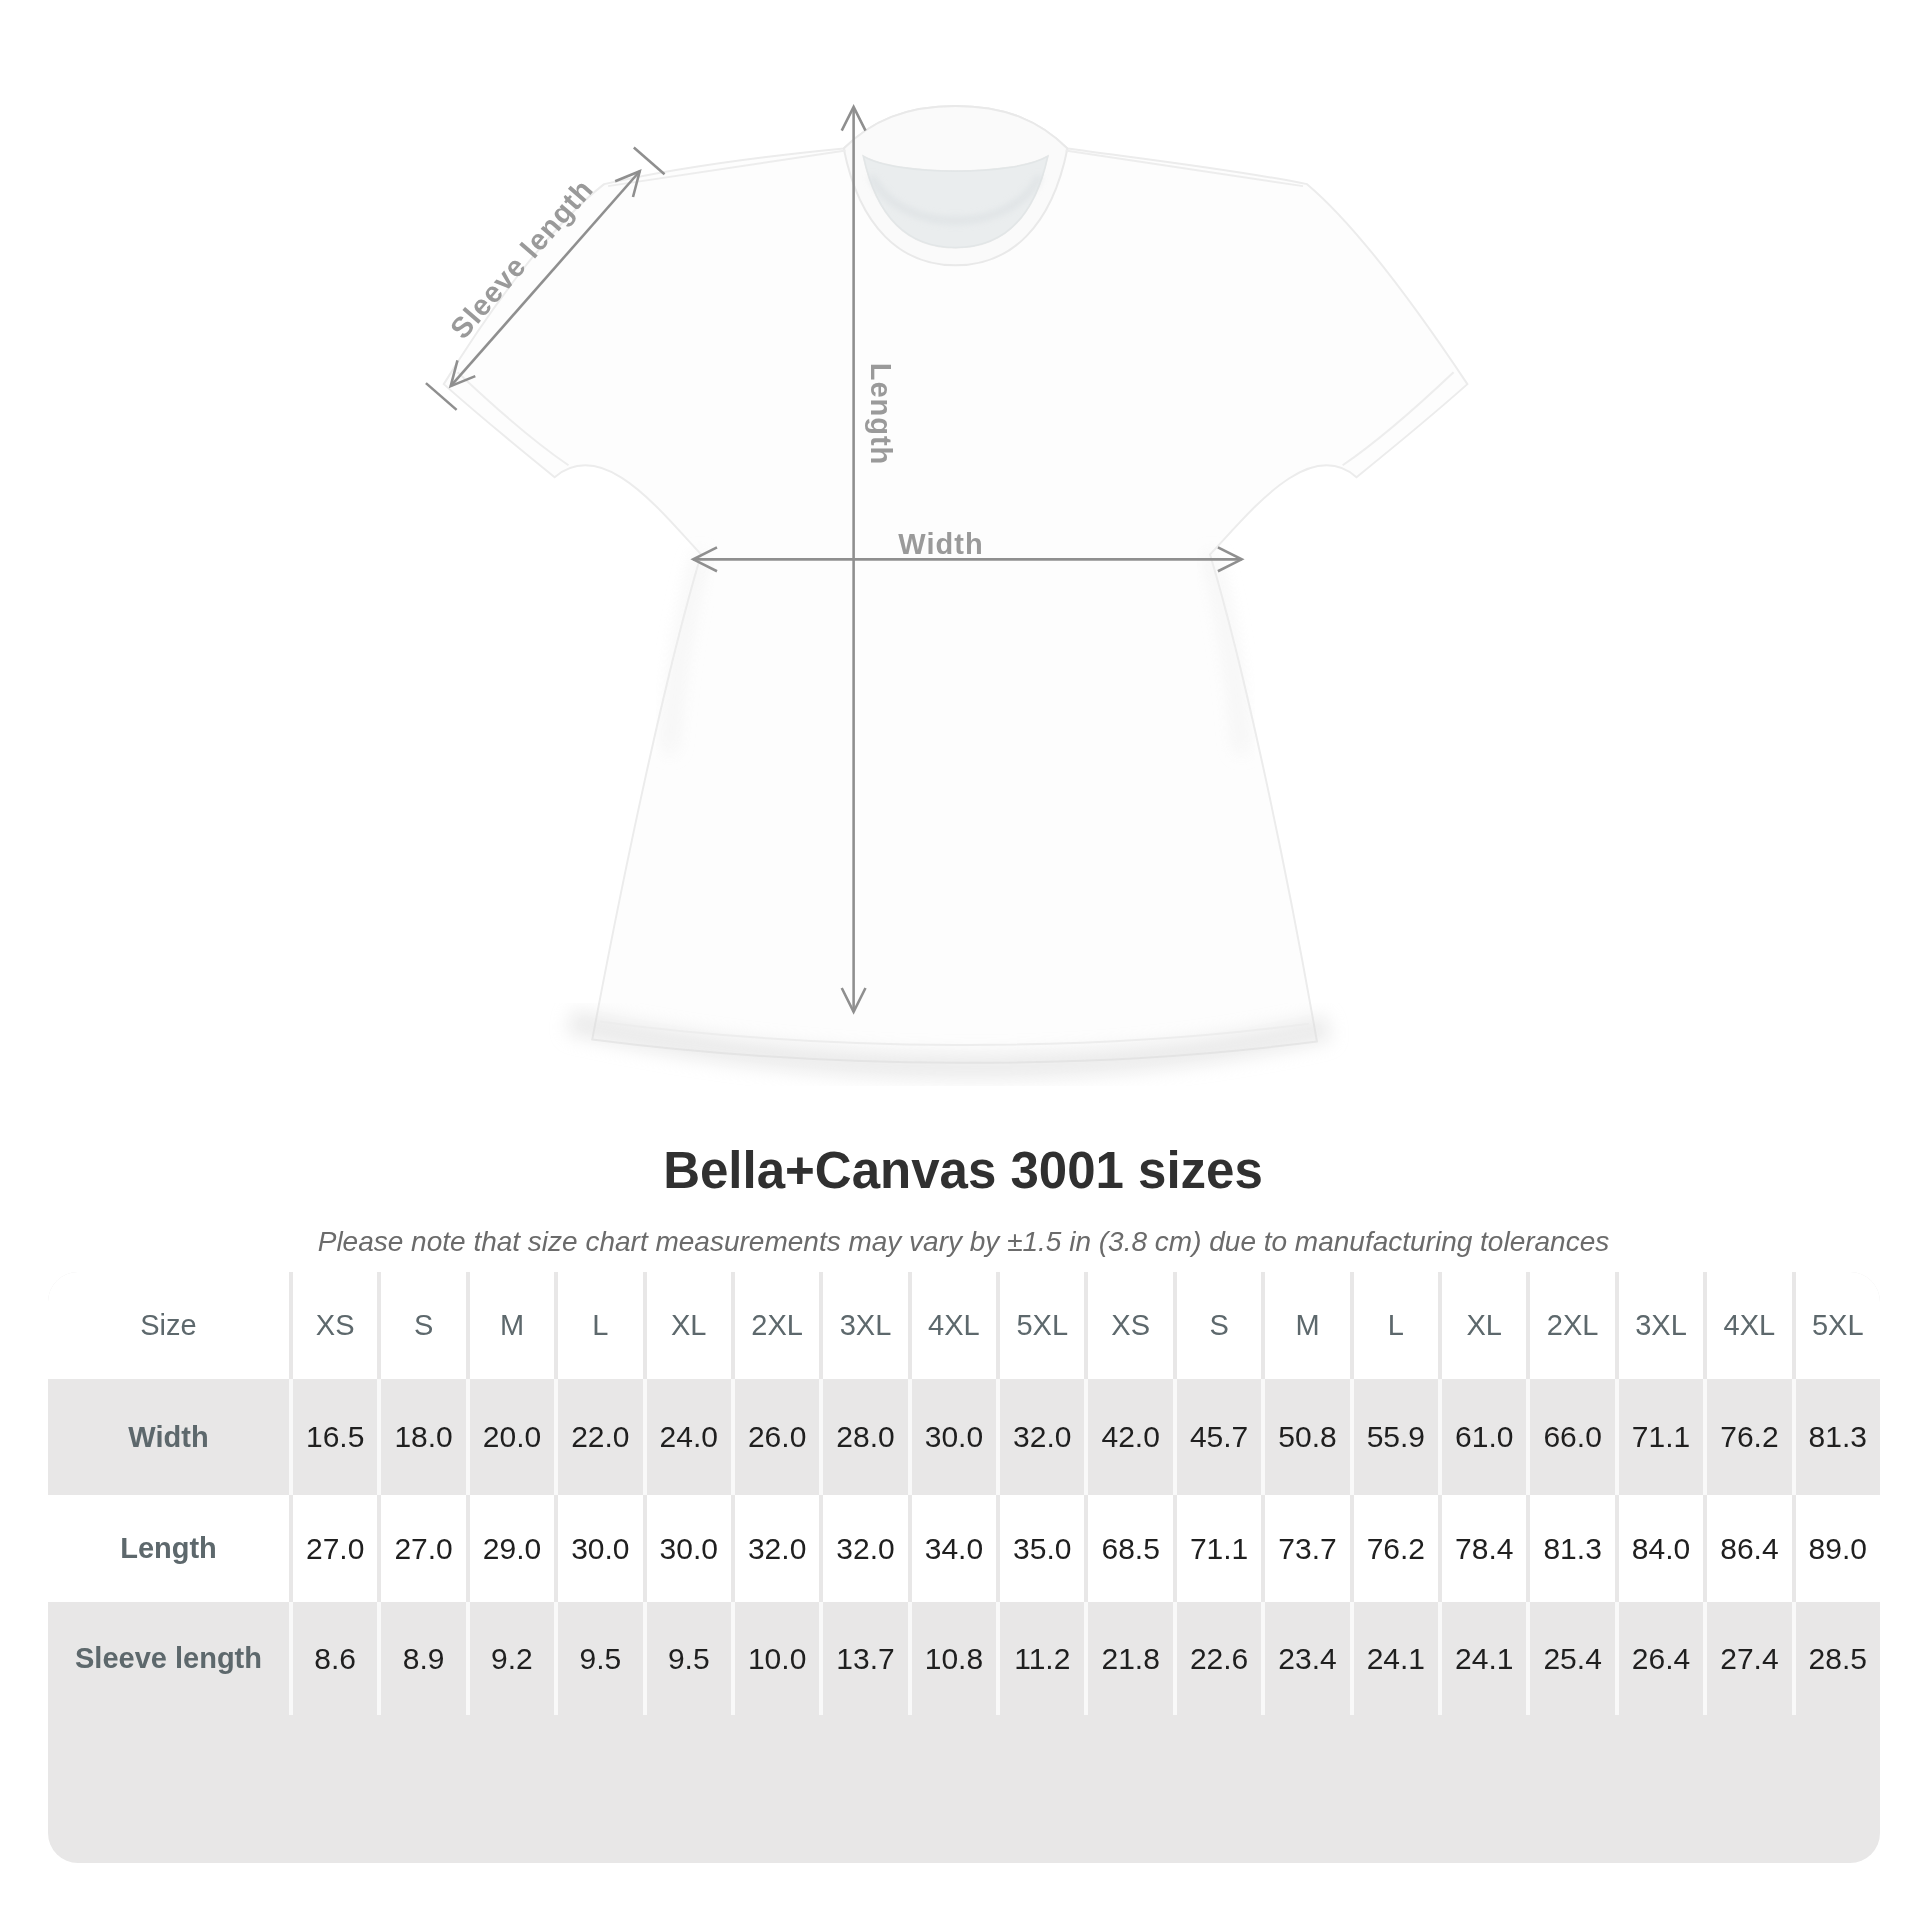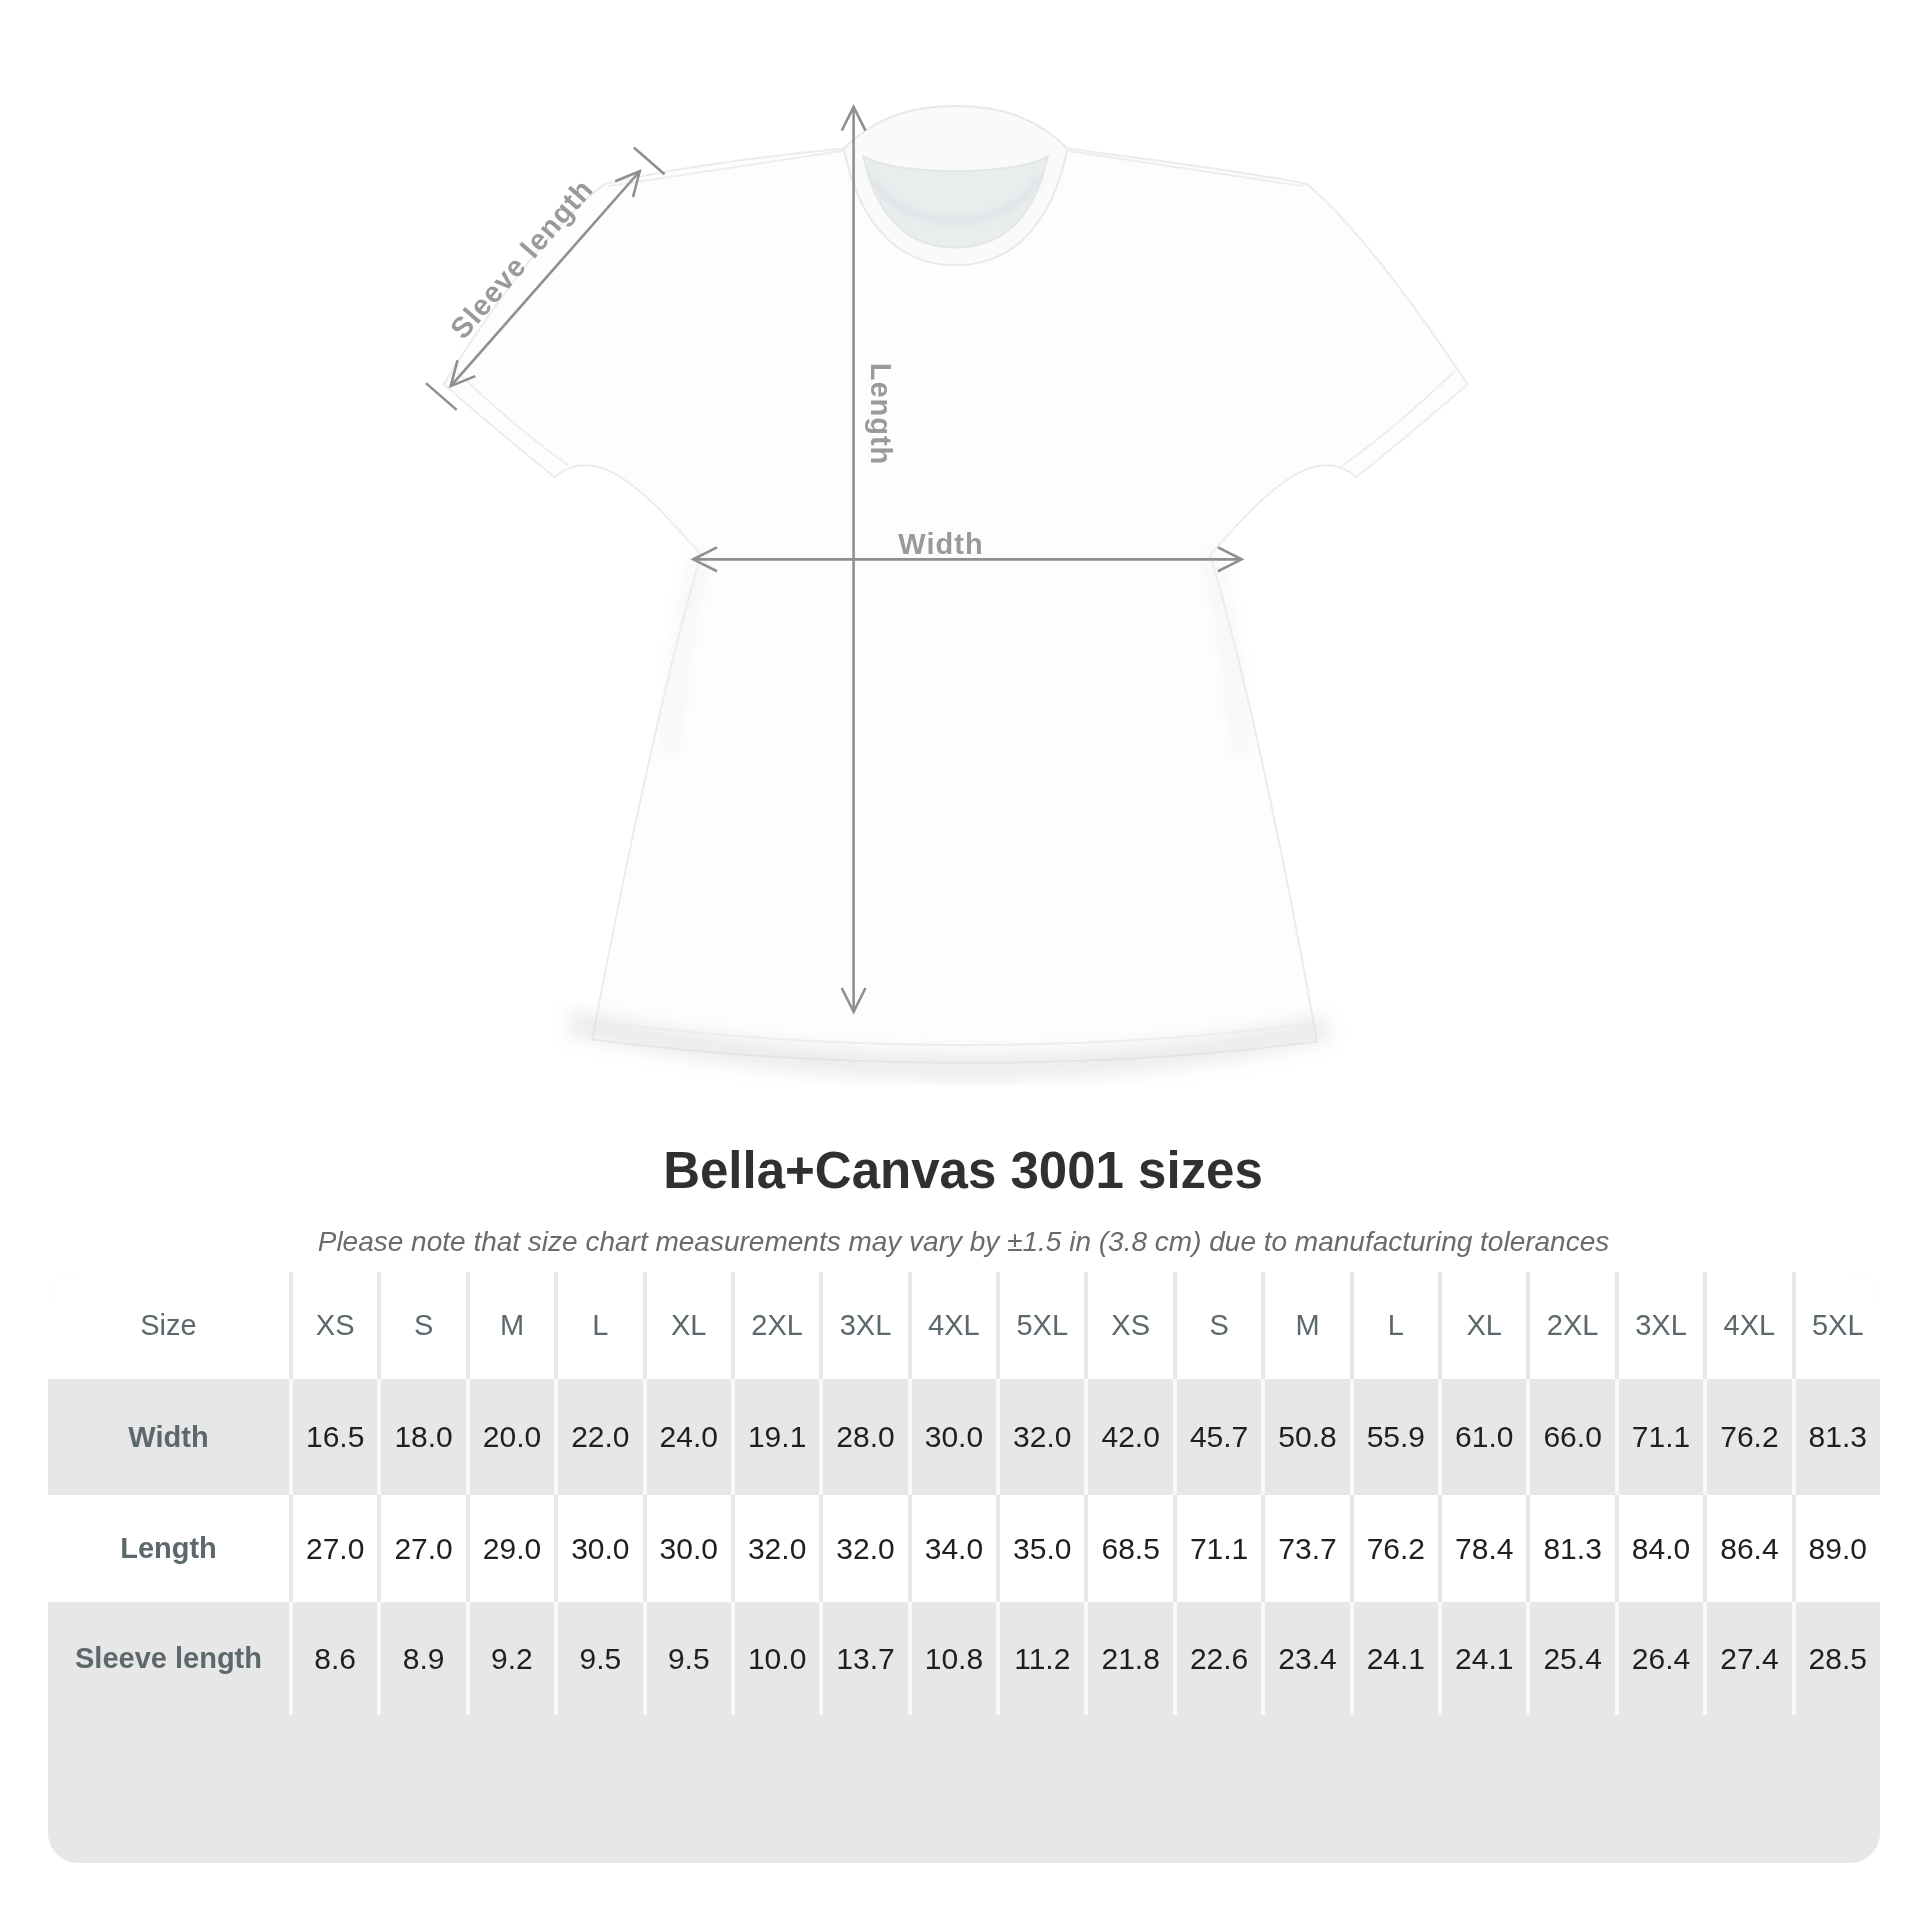--- a/index.html
+++ b/index.html
@@ -140,21 +140,21 @@
     <div class="cell head-cell">XS</div><div class="cell head-cell">S</div><div class="cell head-cell">M</div><div class="cell head-cell">L</div><div class="cell head-cell">XL</div><div class="cell head-cell">2XL</div><div class="cell head-cell">3XL</div><div class="cell head-cell">4XL</div><div class="cell head-cell">5XL</div></div>
     <div class="grp">
       
     <div class="cell head-cell">XS</div><div class="cell head-cell">S</div><div class="cell head-cell">M</div><div class="cell head-cell">L</div><div class="cell head-cell">XL</div><div class="cell head-cell">2XL</div><div class="cell head-cell">3XL</div><div class="cell head-cell">4XL</div><div class="cell head-cell">5XL</div></div>
   </div>
 
   <div class="t-row row-shaded row-width">
     <div class="cell label-cell">Width</div>
     <div class="grp">
       
-    <div class="cell value-cell">16.5</div><div class="cell value-cell">18.0</div><div class="cell value-cell">20.0</div><div class="cell value-cell">22.0</div><div class="cell value-cell">24.0</div><div class="cell value-cell">19.1</div><div class="cell value-cell">28.0</div><div class="cell value-cell">30.0</div><div class="cell value-cell">32.0</div></div>
+    <div class="cell value-cell">16.5</div><div class="cell value-cell">18.0</div><div class="cell value-cell">20.0</div><div class="cell value-cell">22.0</div><div class="cell value-cell">24.0</div><div class="cell value-cell">26.0</div><div class="cell value-cell">28.0</div><div class="cell value-cell">30.0</div><div class="cell value-cell">32.0</div></div>
     <div class="grp">
       
     <div class="cell value-cell">42.0</div><div class="cell value-cell">45.7</div><div class="cell value-cell">50.8</div><div class="cell value-cell">55.9</div><div class="cell value-cell">61.0</div><div class="cell value-cell">66.0</div><div class="cell value-cell">71.1</div><div class="cell value-cell">76.2</div><div class="cell value-cell">81.3</div></div>
   </div>
 
   <div class="t-row row-light row-length">
     <div class="cell label-cell">Length</div>
     <div class="grp">
       
     <div class="cell value-cell">27.0</div><div class="cell value-cell">27.0</div><div class="cell value-cell">29.0</div><div class="cell value-cell">30.0</div><div class="cell value-cell">30.0</div><div class="cell value-cell">32.0</div><div class="cell value-cell">32.0</div><div class="cell value-cell">34.0</div><div class="cell value-cell">35.0</div></div>

